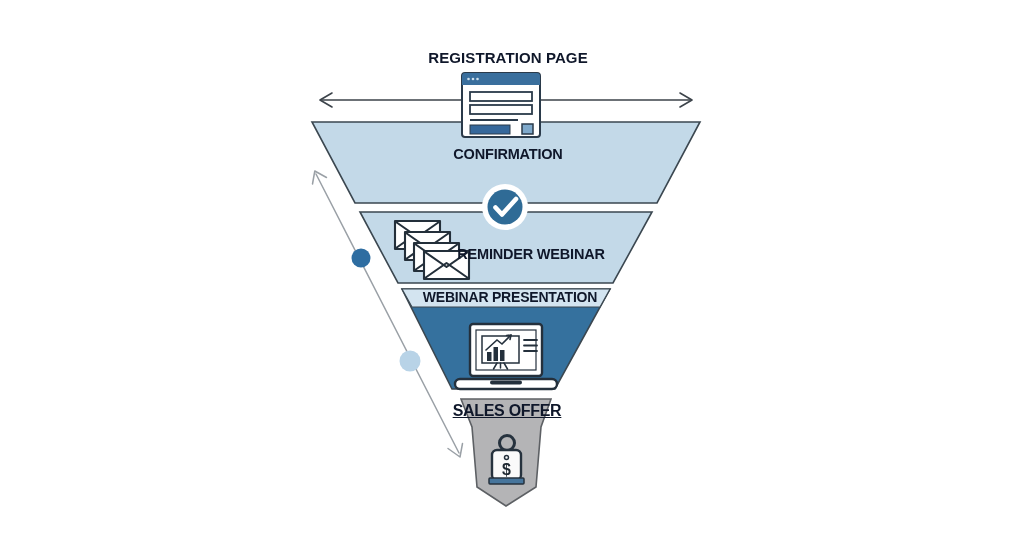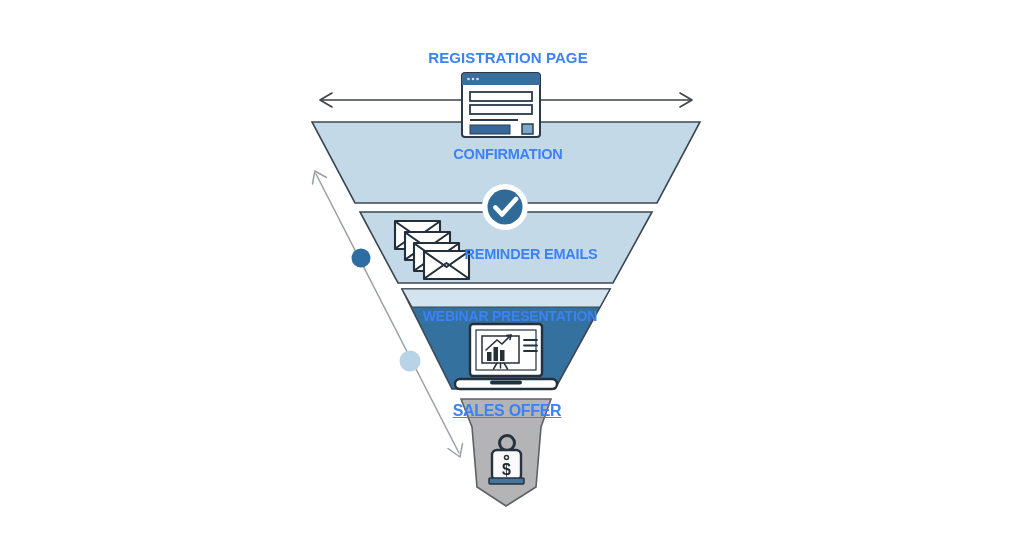--- a/index.html
+++ b/index.html
@@ -8,28 +8,28 @@
     width:1024px;height:559px;
     background:#ffffff;
     overflow:hidden;
     font-family:"Liberation Sans", sans-serif;
   }
   .canvas svg{position:absolute;left:0;top:0;}
   .label{
     position:absolute;
     transform:translate(-50%,-50%);
     font-weight:700;
-    color:#3b82f6;
+    color:#0f172a;
     white-space:nowrap;
     letter-spacing:-0.2px;
   }
   .label.title        {left:508px;top:57px; font-size:15px;letter-spacing:0.1px;}
   .label.confirmation {left:508px;top:154px;font-size:14.5px;text-align:center;}
   .label.reminder     {left:531px;top:254px;font-size:14.5px;}
-  .label.webinar      {left:510px;top:297px;font-size:14px;margin-top:19px;}
+  .label.webinar      {left:510px;top:297px;font-size:14px;}
   .label.sales        {left:507px;top:411px;font-size:16px;letter-spacing:-0.3px;text-decoration:underline;}
 </style>
 </head>
 <body>
 
 <div class="canvas">
 
   <svg width="1024" height="559" viewBox="0 0 1024 559">
 
     <g stroke="#3c434a" stroke-width="1.6" fill="none" stroke-linecap="round" stroke-linejoin="round">
@@ -117,17 +117,17 @@
       <circle cx="507" cy="443" r="7.5" fill="none" stroke="#26323e" stroke-width="3"></circle>
       <rect x="492" y="450" width="29" height="30" rx="5" fill="#fafafa" stroke="#26323e" stroke-width="2.4"></rect>
       <circle cx="506.5" cy="457.5" r="2" fill="none" stroke="#26323e" stroke-width="1.5"></circle>
       <text x="506.5" y="475" text-anchor="middle" font-family="Liberation Sans, sans-serif" font-size="16" font-weight="700" fill="#1e2831">$</text>
       <rect x="489" y="478" width="35" height="6" rx="1" fill="#46759c" stroke="#26323e" stroke-width="1.5"></rect>
     </g>
   </svg>
 
   <div class="label title">REGISTRATION PAGE</div>
   <div class="label confirmation">CONFIRMATION</div>
-  <div class="label reminder">REMINDER EMAILS</div>
+  <div class="label reminder">REMINDER WEBINAR</div>
   <div class="label webinar">WEBINAR PRESENTATION</div>
   <div class="label sales">SALES OFFER</div>
 
 </div>
 
 </body></html>

